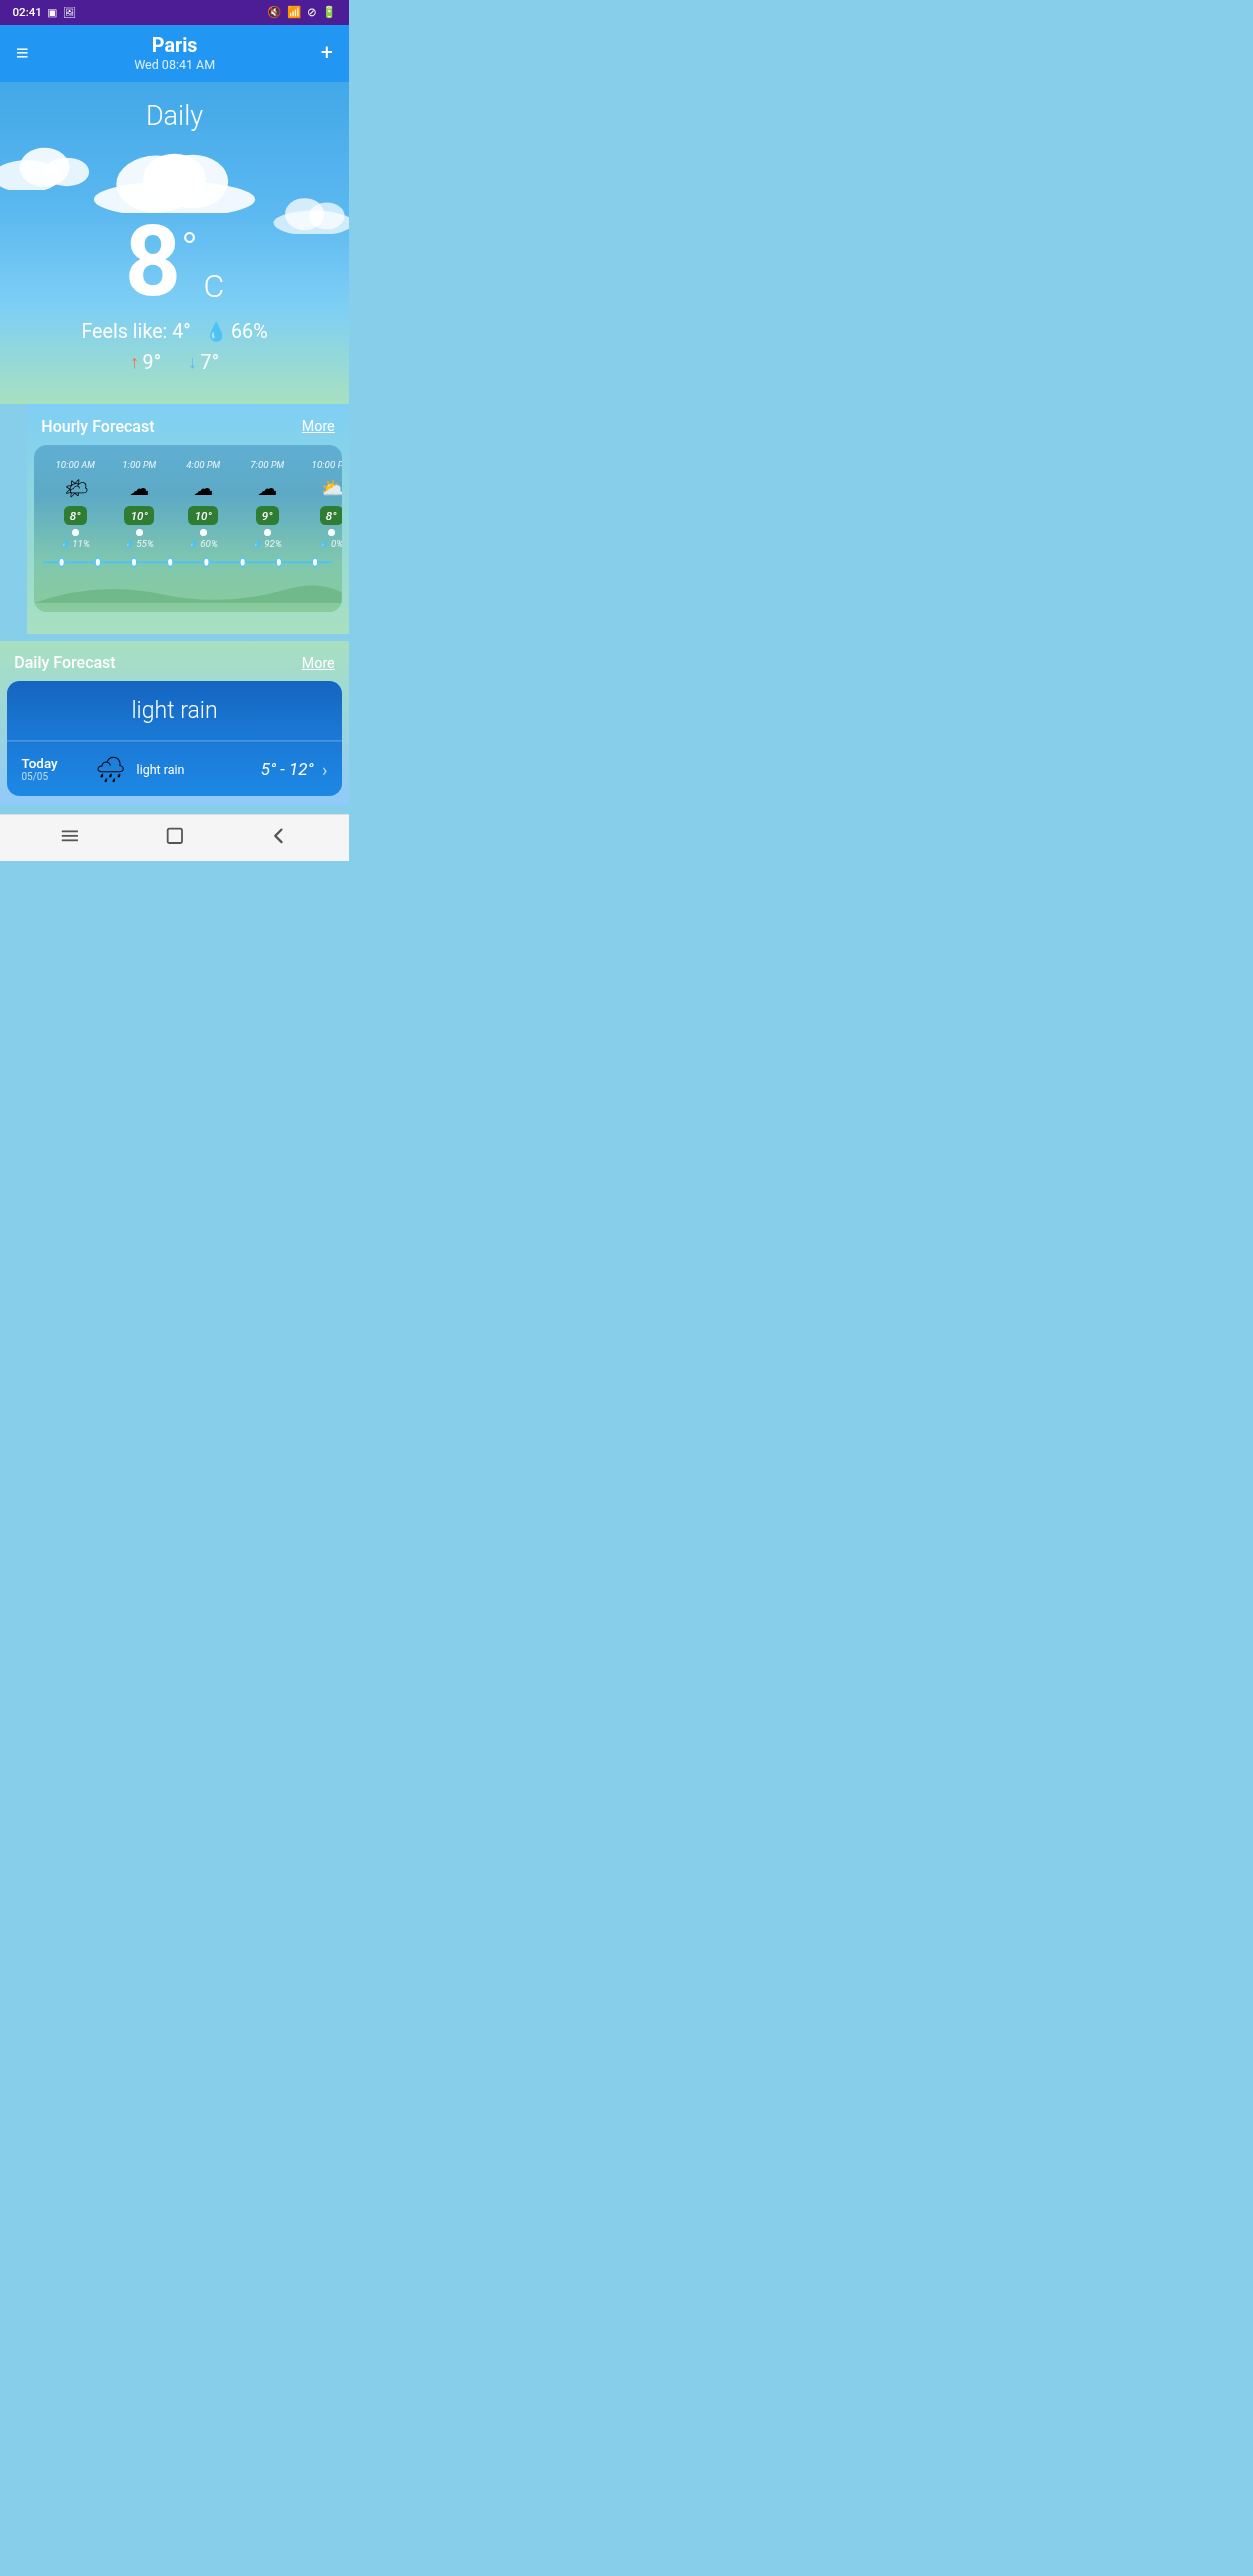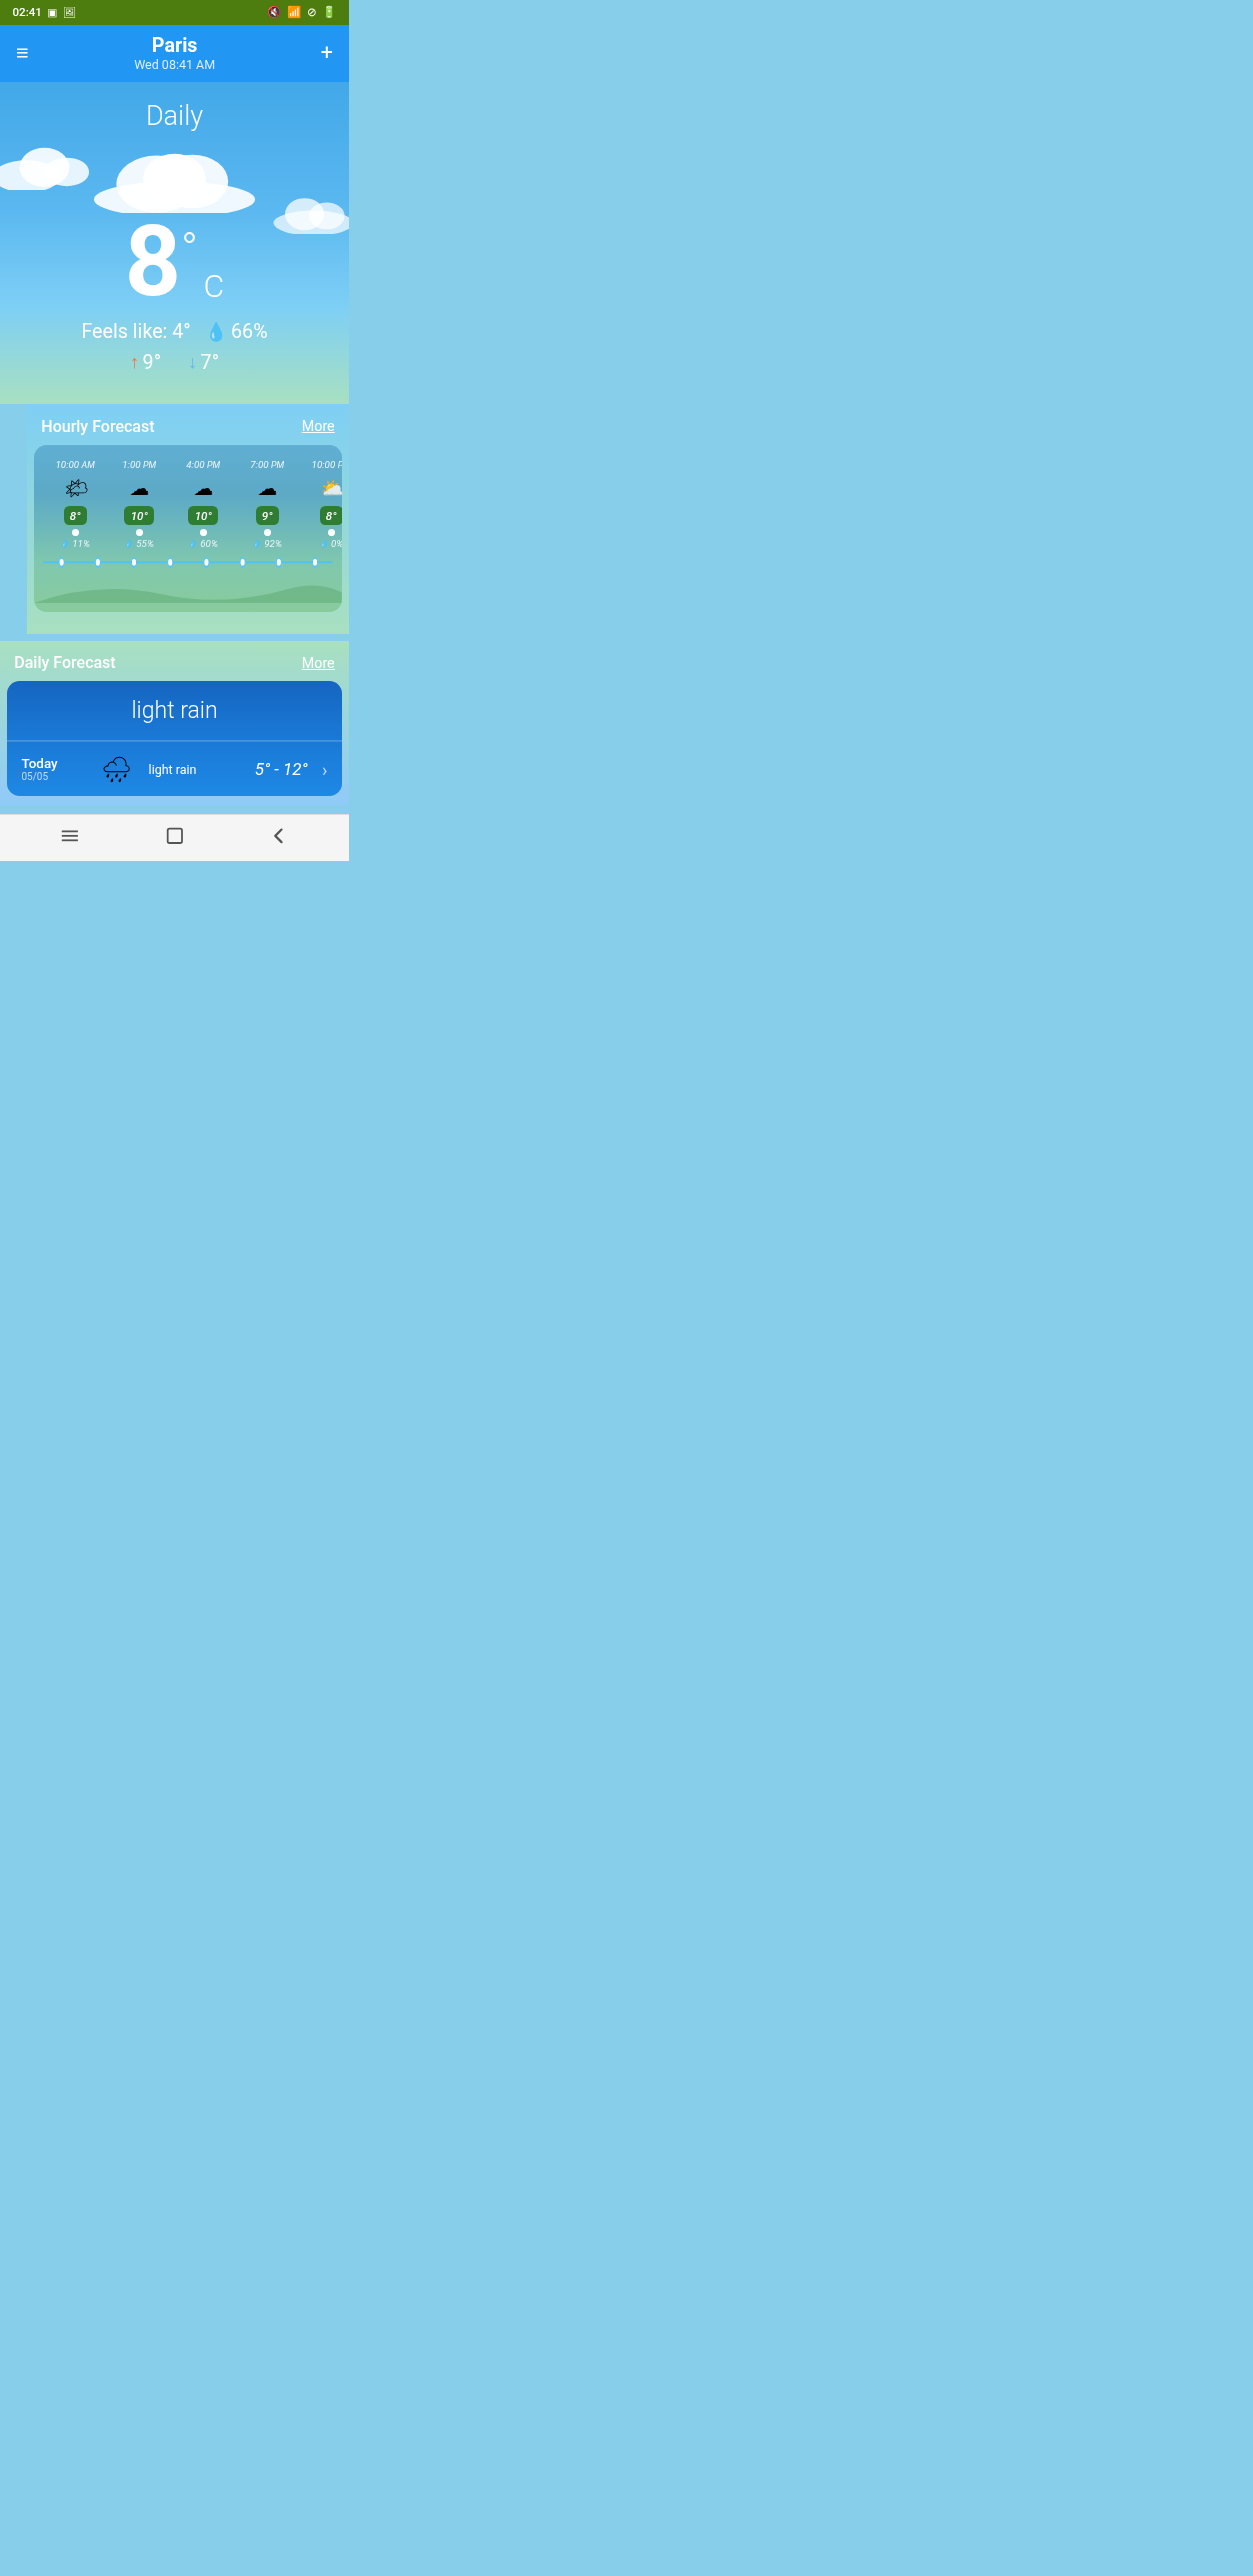--- a/index.html
+++ b/index.html
@@ -8,21 +8,21 @@
     body {
       width: 349px;
       min-height: 716px;
       font-family: 'Roboto', Arial, sans-serif;
       background: #87CEEB;
       overflow-x: hidden;
     }
 
     
     .status-bar {
-      background: #4d7c0f;
+      background: #4c1d95;
       color: white;
       display: flex;
       align-items: center;
       justify-content: space-between;
       padding: 5.4px 12.5px;
       font-size: 11.6px;
       font-weight: 500;
     }
     .status-left { display: flex; align-items: center; gap: 5.4px; }
     .status-right { display: flex; align-items: center; gap: 5.4px; }
@@ -204,21 +204,21 @@
       padding: 16px 14.3px;
       text-align: center;
       border-bottom: 0.9px solid rgba(255,255,255,0.2);
     }
     .daily-summary-text { color: white; font-size: 23px; font-weight: 300; }
 
     .daily-row {
       display: flex;
       align-items: center;
       padding: 12.5px 14.3px;
-      gap: 9px;
+      gap: 3px;
       border-top: 0.9px solid rgba(255,255,255,0.15);
     }
     .daily-date-col { min-width: 63px; }
     .daily-day { color: white; font-size: 13.4px; font-weight: 500; }
     .daily-date { color: rgba(255,255,255,0.7); font-size: 10px; }
     .daily-icon { font-size: 25px; margin: 0 7.2px; }
     .daily-desc { color: white; font-size: 12.5px; flex: 1; }
     .daily-temps { color: white; font-size: 17px; white-space: nowrap; font-style: italic; }
     .chevron-right { color: rgba(255,255,255,0.7); font-size: 18px; margin-left: 5.4px; }
 

